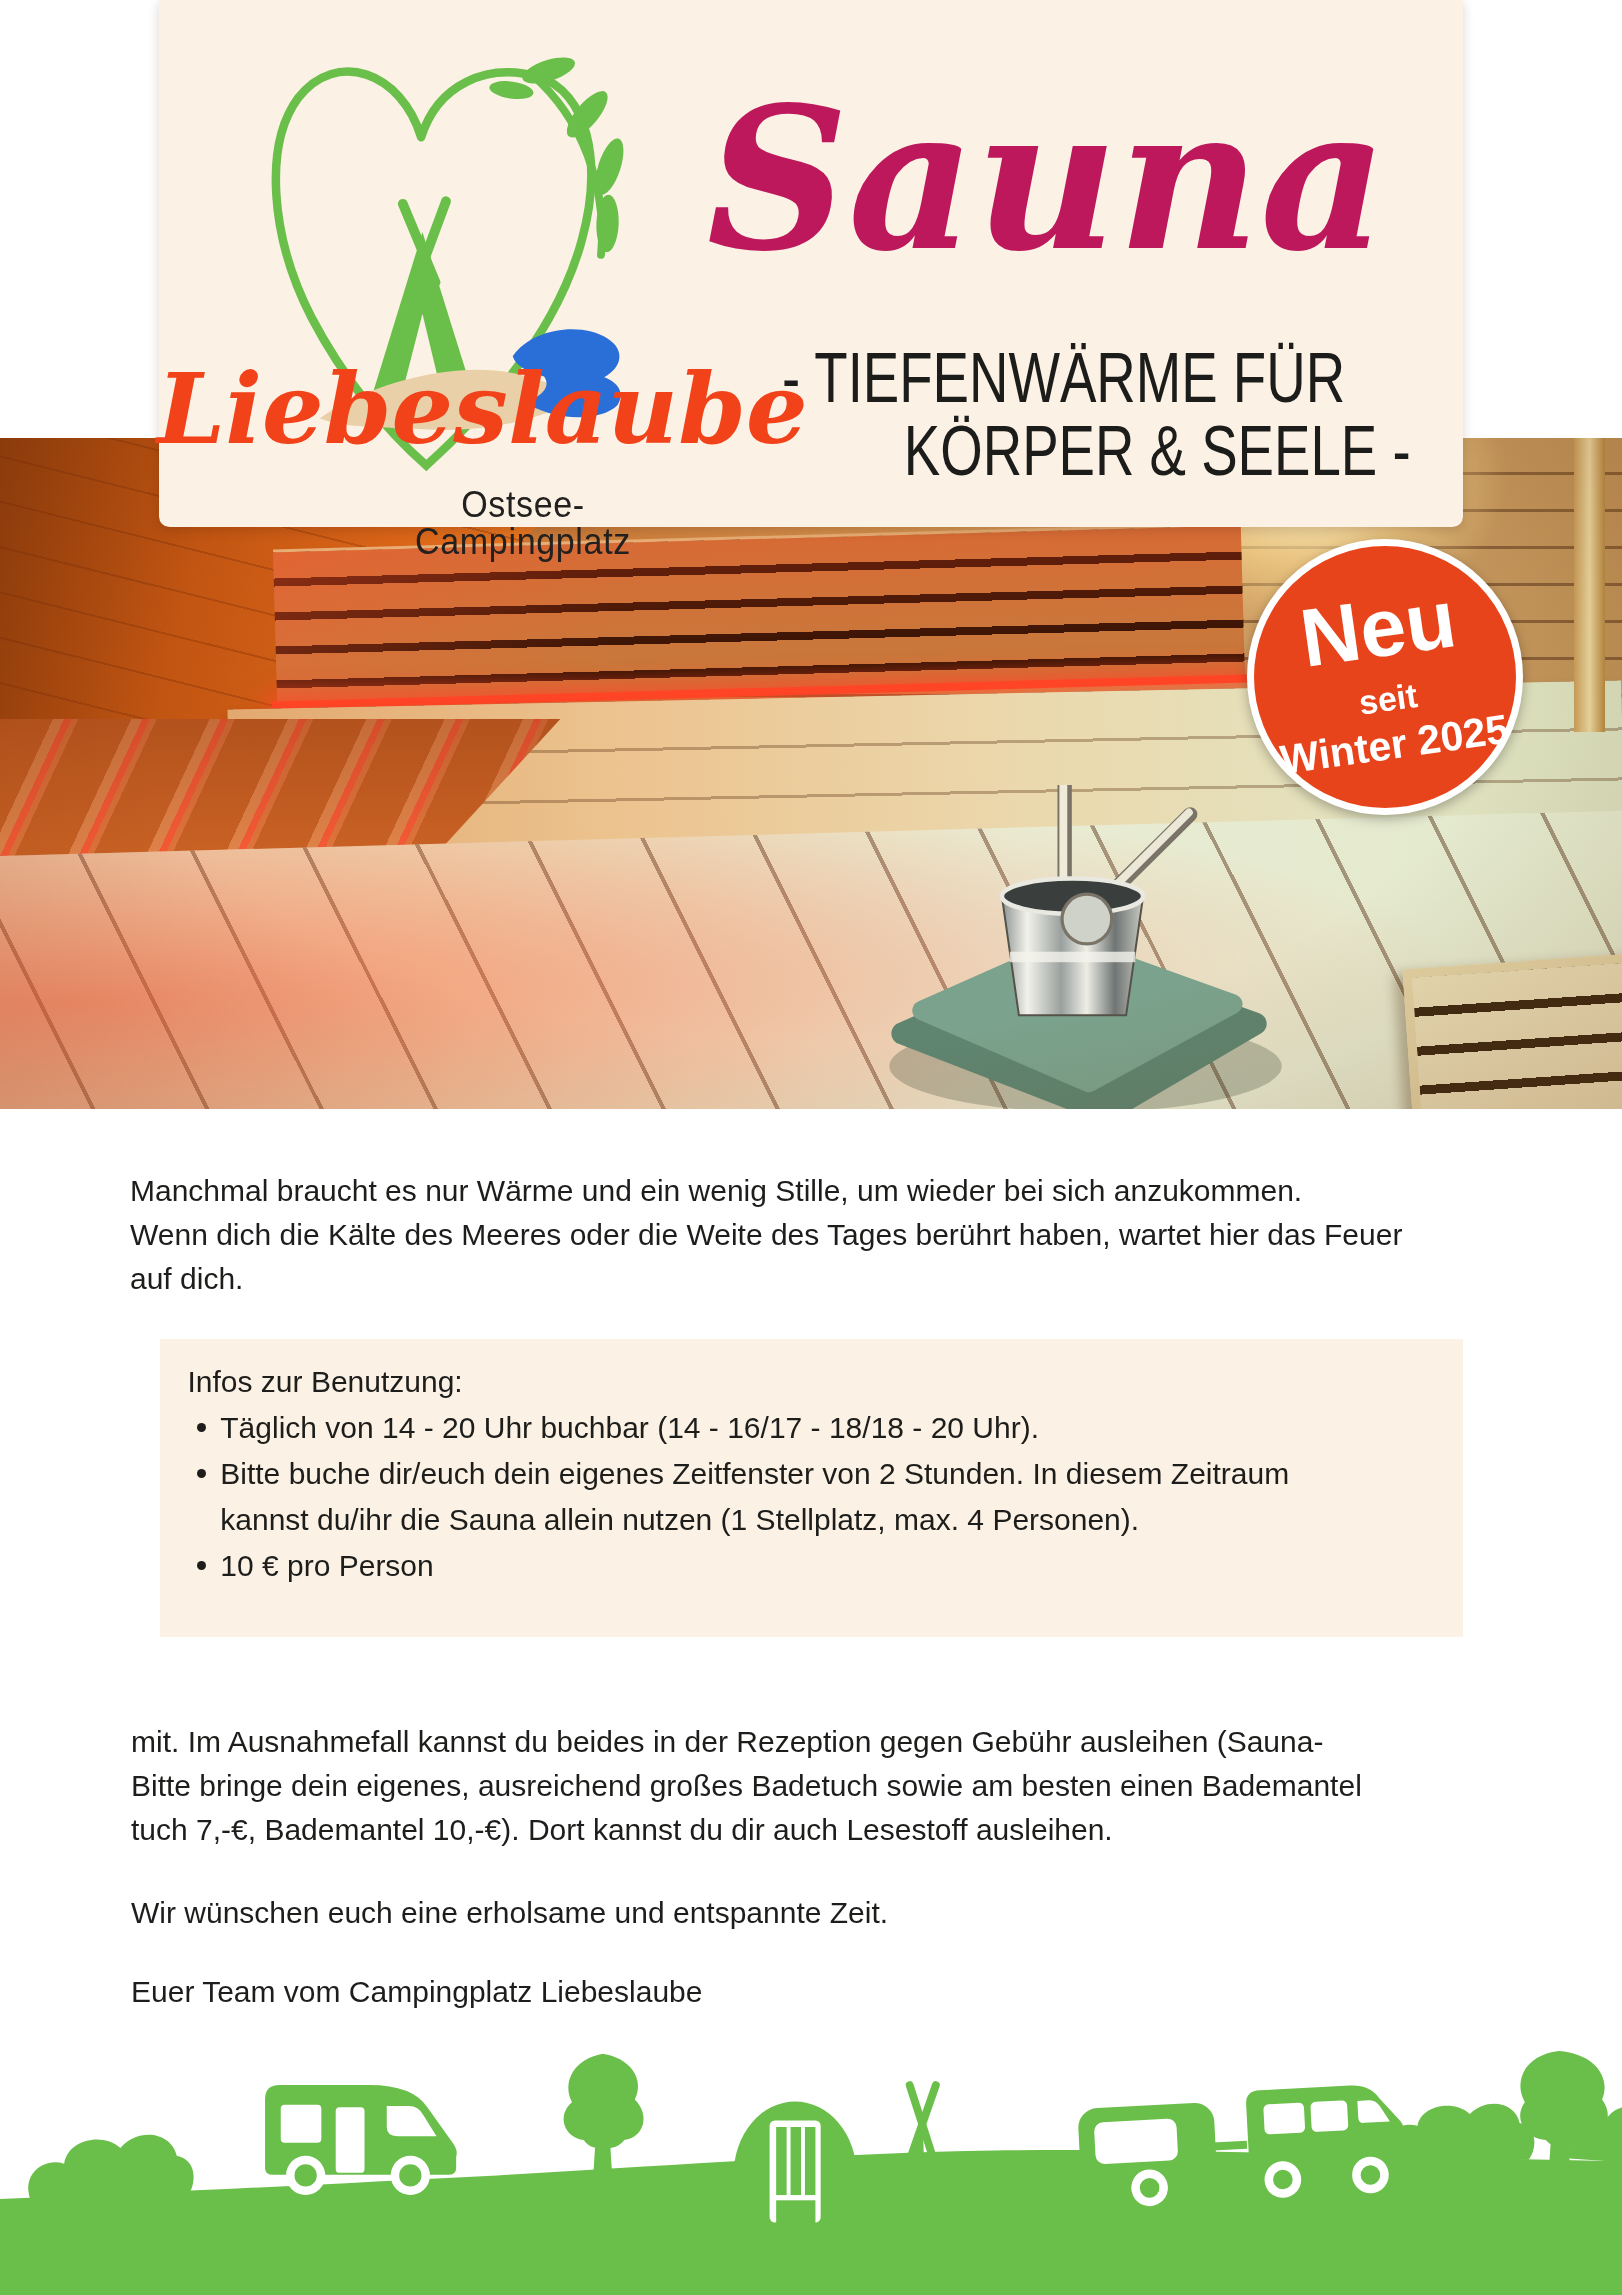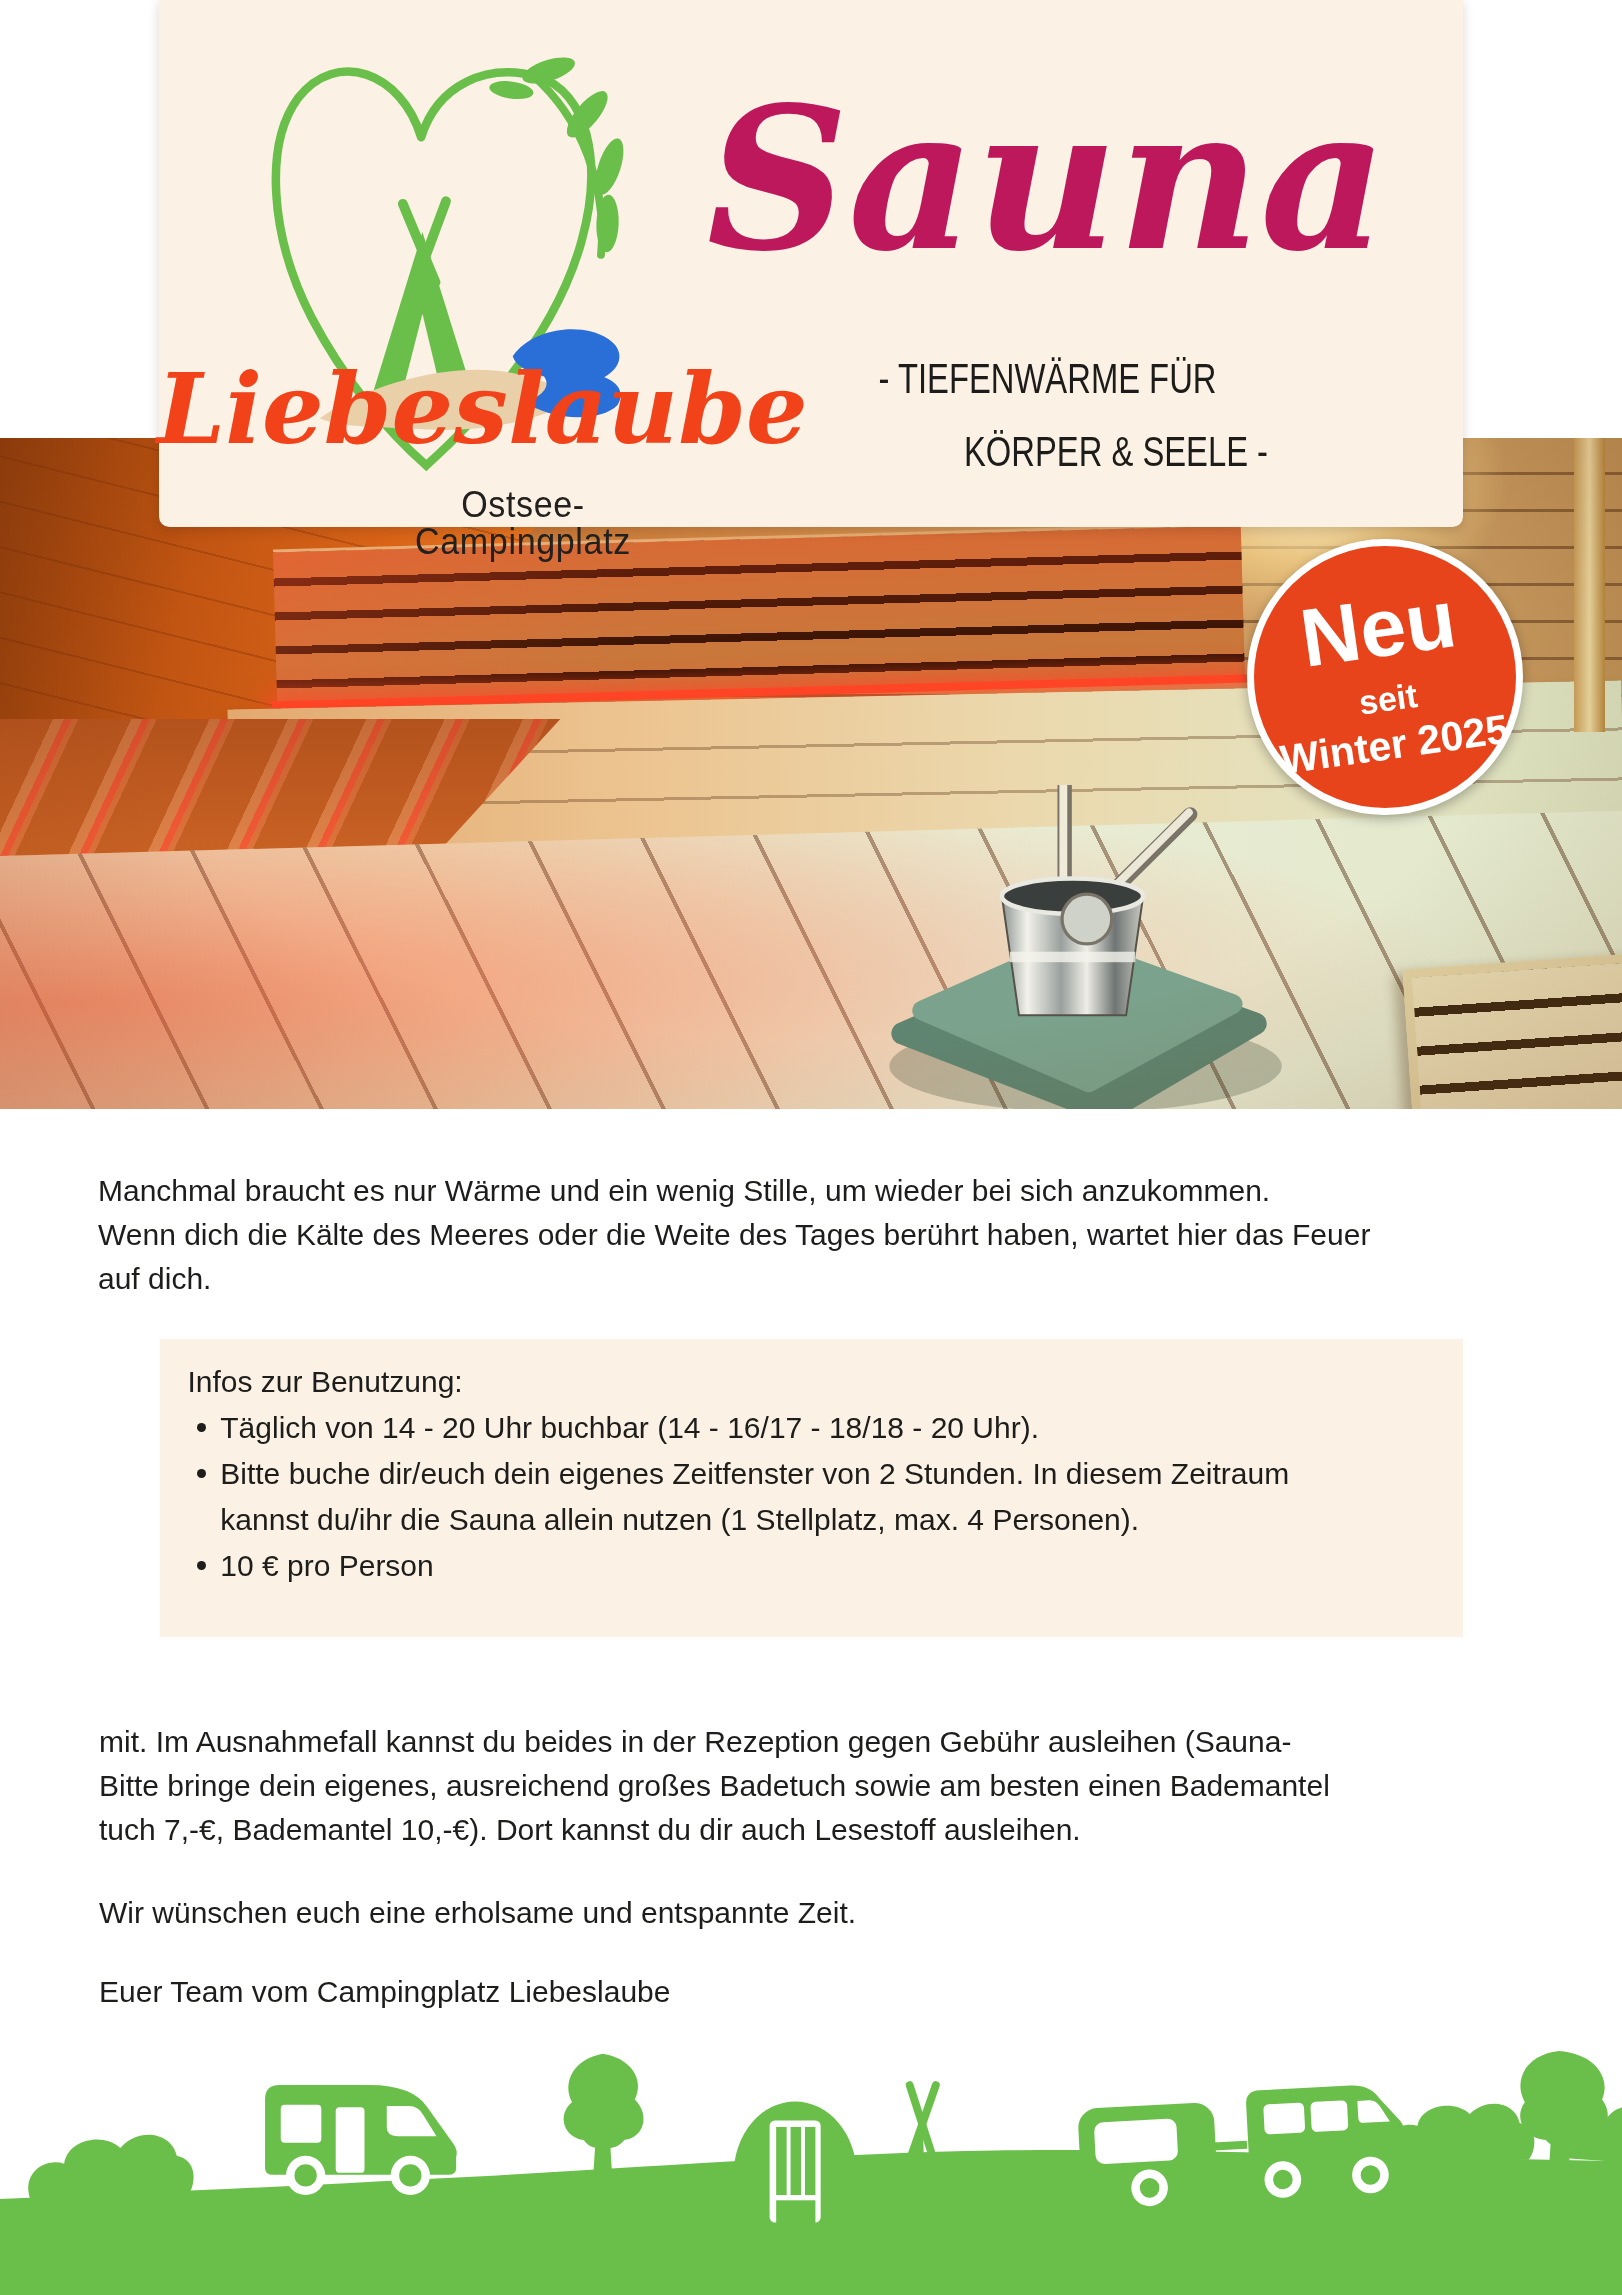--- a/index.html
+++ b/index.html
@@ -57,35 +57,35 @@
   .header-box{left:159px;top:0;width:1304px;height:527px;background:#fbf1e4;
     border-radius:0 0 10.5px 10.5px;z-index:30;box-shadow:0 3.9px 10.5px rgba(60,30,10,.18);}
   .logo-svg{left:251px;top:26px;width:458px;height:497px;z-index:31;}
   .brand-script{left:157px;top:361px;width:576px;text-align:center;z-index:32;
     font-family:"DejaVu Serif",serif;font-style:italic;font-weight:bold;font-size:97px;line-height:1;color:#f2421a;}
   .brand-sub{left:340px;top:486px;width:366px;text-align:center;z-index:32;
     font-size:37px;line-height:1;color:#232020;transform:scaleX(.92);letter-spacing:0.7px;}
   .main-title{left:700px;top:77px;width:694px;text-align:center;z-index:32;
     font-family:"DejaVu Serif",serif;font-style:italic;font-weight:bold;font-size:196px;line-height:1.05;color:#be185d;}
   .subtitle{left:707px;top:342px;width:681px;z-index:32;color:#1c1c1a;
-    font-size:42px;line-height:73px;font-weight:400;}
+    font-size:70px;line-height:73px;font-weight:400;}
   .subtitle .l{transform:scaleX(.78);transform-origin:50% 50%;white-space:nowrap;text-align:center;}
   .subtitle .l2{margin-left:137px;}
 
   
   .badge{left:1247px;top:539px;width:262px;height:262px;border-radius:50%;background:#e8441c;
     border:7.2px solid #ffffff;z-index:40;box-shadow:0 3.9px 11.8px rgba(0,0,0,.28);
     display:flex;align-items:center;justify-content:center;}
   .badge-inner{transform:rotate(-8deg);text-align:center;color:#fff;}
   .badge-l1{font-size:82px;font-weight:bold;line-height:1;}
   .badge-l2{font-size:34px;font-weight:bold;line-height:1;margin-top:13px;}
   .badge-l3{font-size:41px;font-weight:bold;line-height:1;margin-top:9.2px;}
 
   
-  .bodytext{font-size:30px;line-height:44px;color:#1d1d1b;}
+  .bodytext{font-size:30px;line-height:44px;color:#1d1d1b;margin-left:32px;}
   .p1{left:98px;top:1169px;width:1453px;}
   .info-box{left:160px;top:1339px;width:1303px;height:298px;background:#fbf1e4;
     box-sizing:border-box;padding:19.6px 26px 0 27.5px;font-size:30px;line-height:46px;}
   .bullet-row{display:flex;}
   .bullet-dot{width:9.2px;height:9.2px;border-radius:50%;background:#1d1d1b;flex:0 0 9.2px;
     margin:18.3px 14.4px 0 9.2px;}
   .p2{left:99px;top:1720px;width:1453px;}
   .wish{left:99px;top:1891px;width:1453px;}
   .sig{left:99px;top:1970px;width:1453px;}
 

